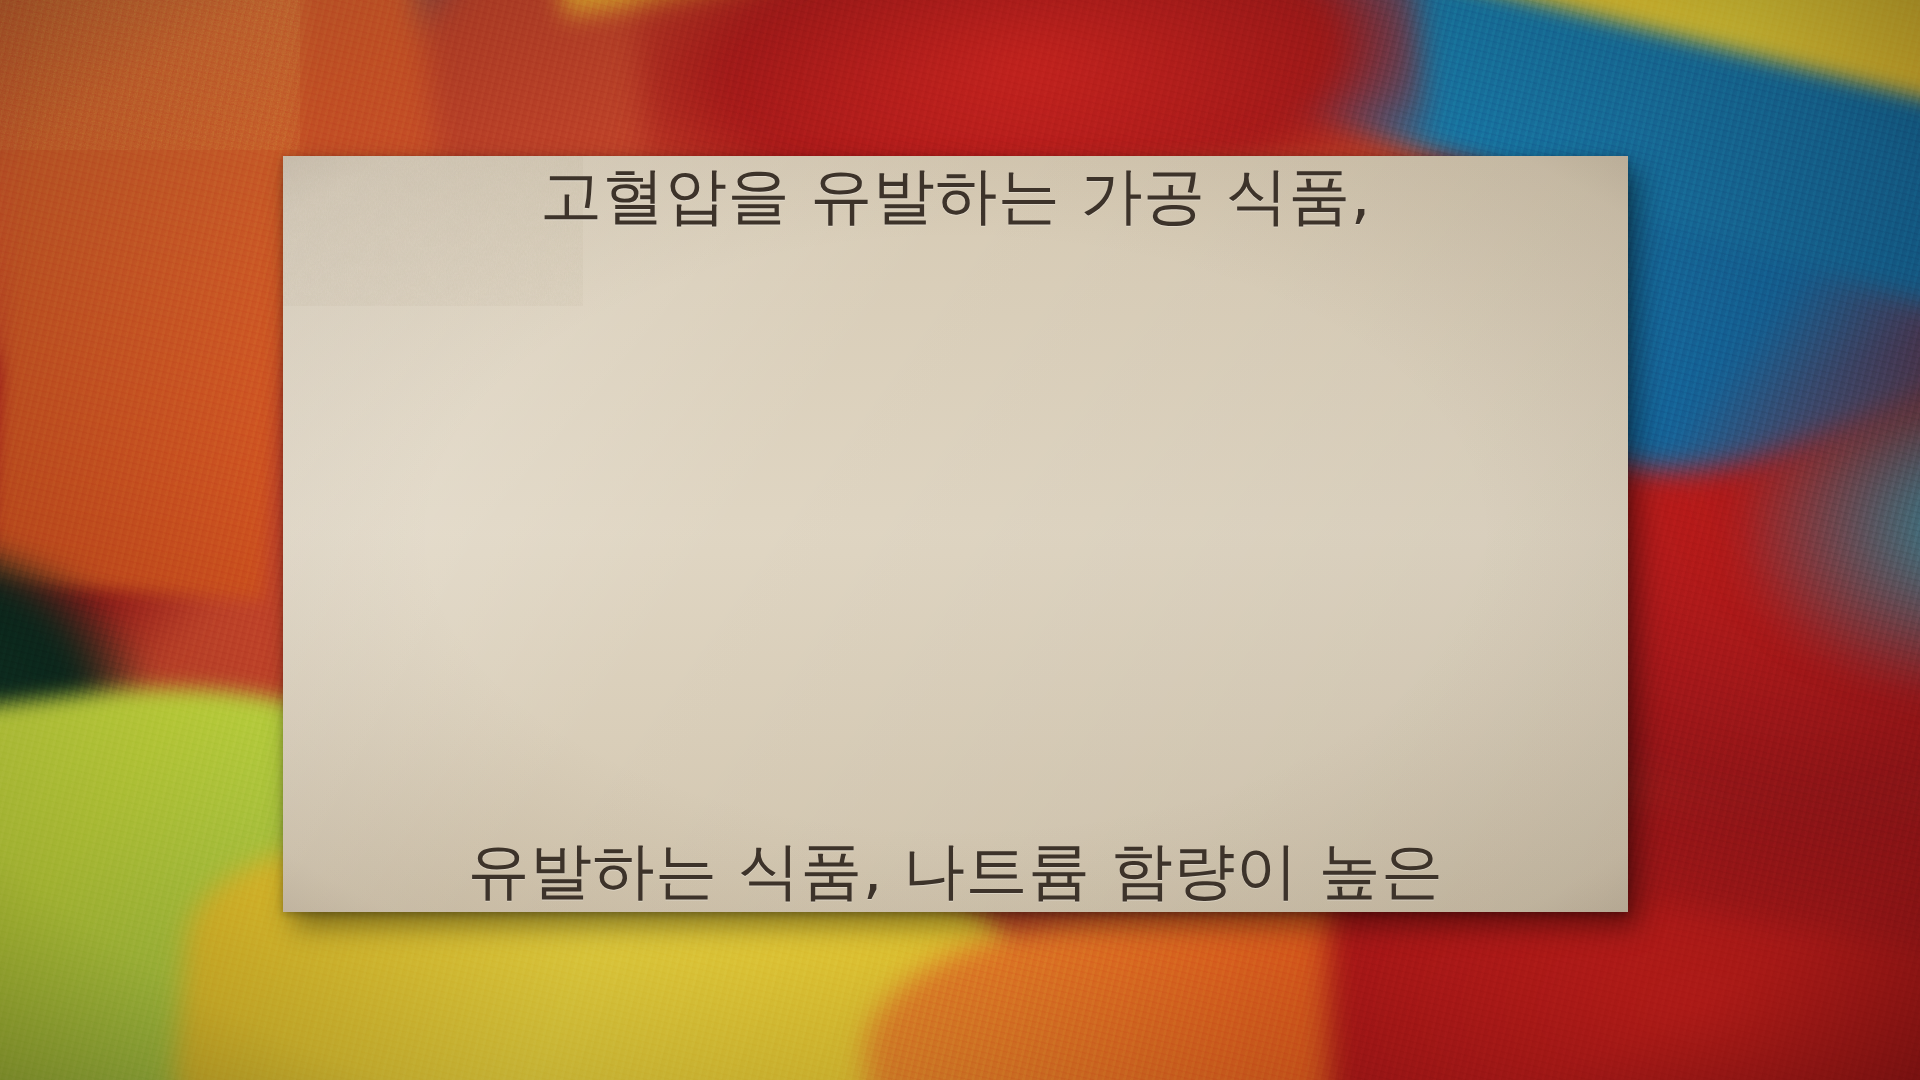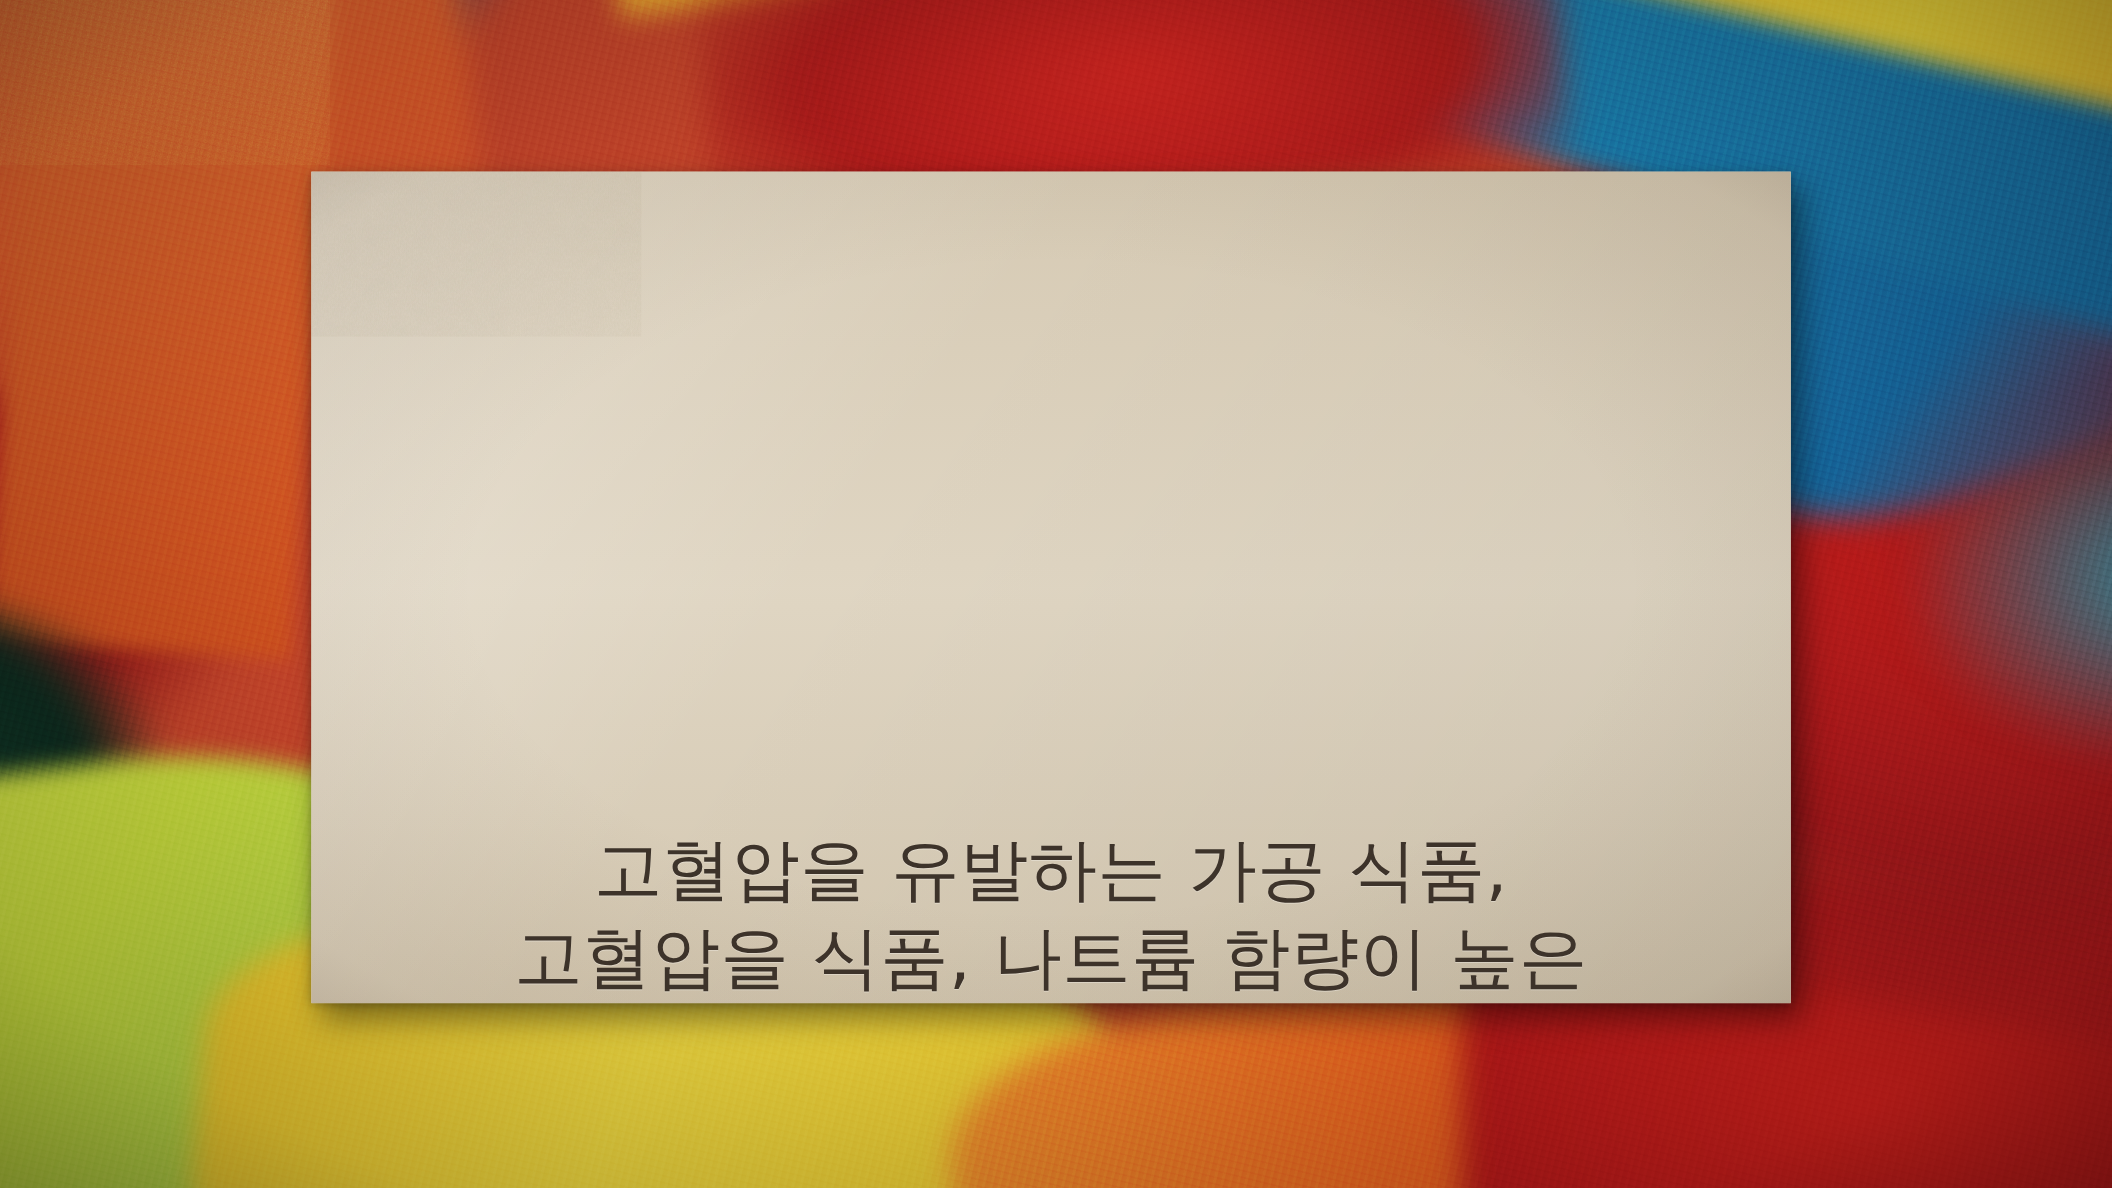--- a/index.html
+++ b/index.html
@@ -209,22 +209,21 @@
   
   .quote {
     position: absolute;
     left: 0;
     right: 0;
     top: 0;
     height: 100%;
     display: flex;
     flex-direction: column;
     align-items: center;
-    justify-content: flex-end;
-    padding-top: 118px;
+    justify-content: space-between;
     box-sizing: border-box;
   }
   .quote-line {
     color: #3d332a;
     font-family: "DejaVu Sans", "Liberation Sans", sans-serif;
     font-size: 62px;
     font-weight: 400;
     letter-spacing: 0.5px;
     line-height: 1.30;
     white-space: nowrap;
@@ -282,17 +281,17 @@
       <filter id="speck">
         <feTurbulence type="turbulence" baseFrequency="0.045" numOctaves="3" seed="7" stitchTiles="stitch"></feTurbulence>
         <feColorMatrix type="matrix" values="0 0 0 0 0.55  0 0 0 0 0.49  0 0 0 0 0.38  0 0 0 0.18 0"></feColorMatrix>
       </filter>
       <rect width="100%" height="100%" filter="url(#speck)"></rect>
     </svg>
     <div class="paper-edge"></div>
 
     <div class="quote">
       <div class="quote-line">고혈압을 유발하는 가공 식품,</div>
-      <div class="quote-line">고혈압을 식품, 나트륨 함량이 높은</div>
+      <div class="quote-line">유발하는 식품, 나트륨 함량이 높은</div>
     </div>
   </div>
 
 </div>
 
 </body></html>

